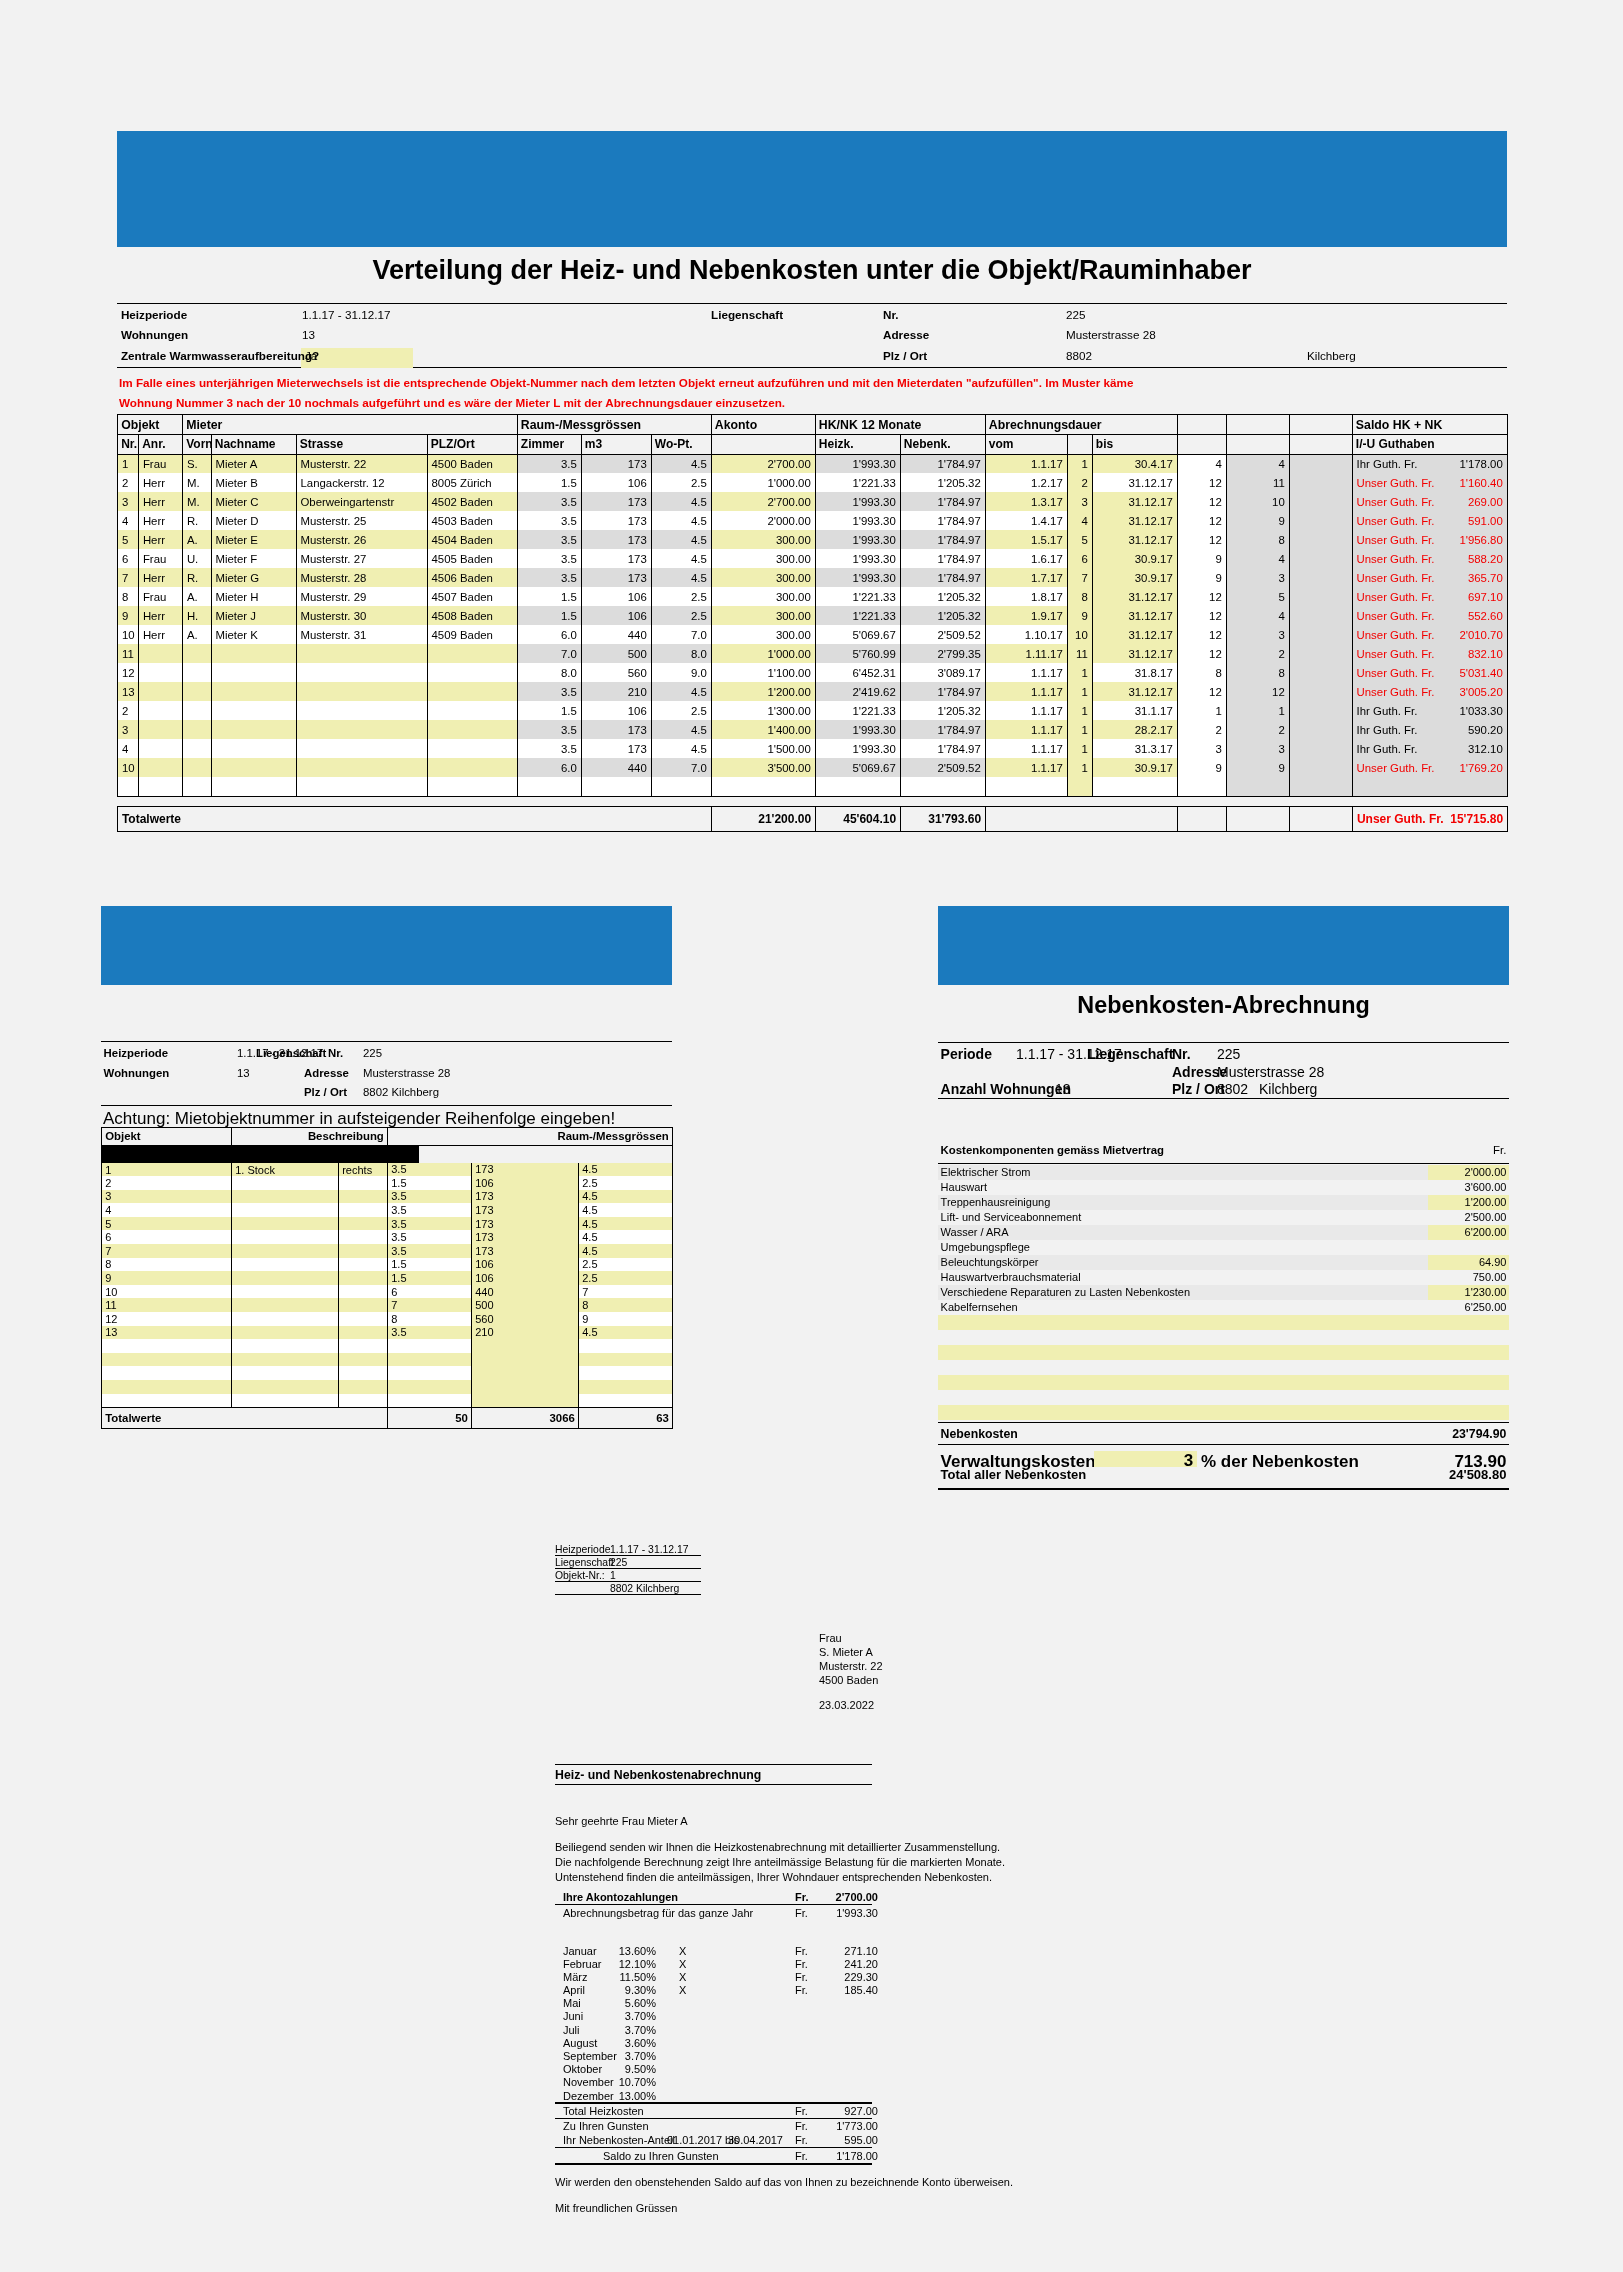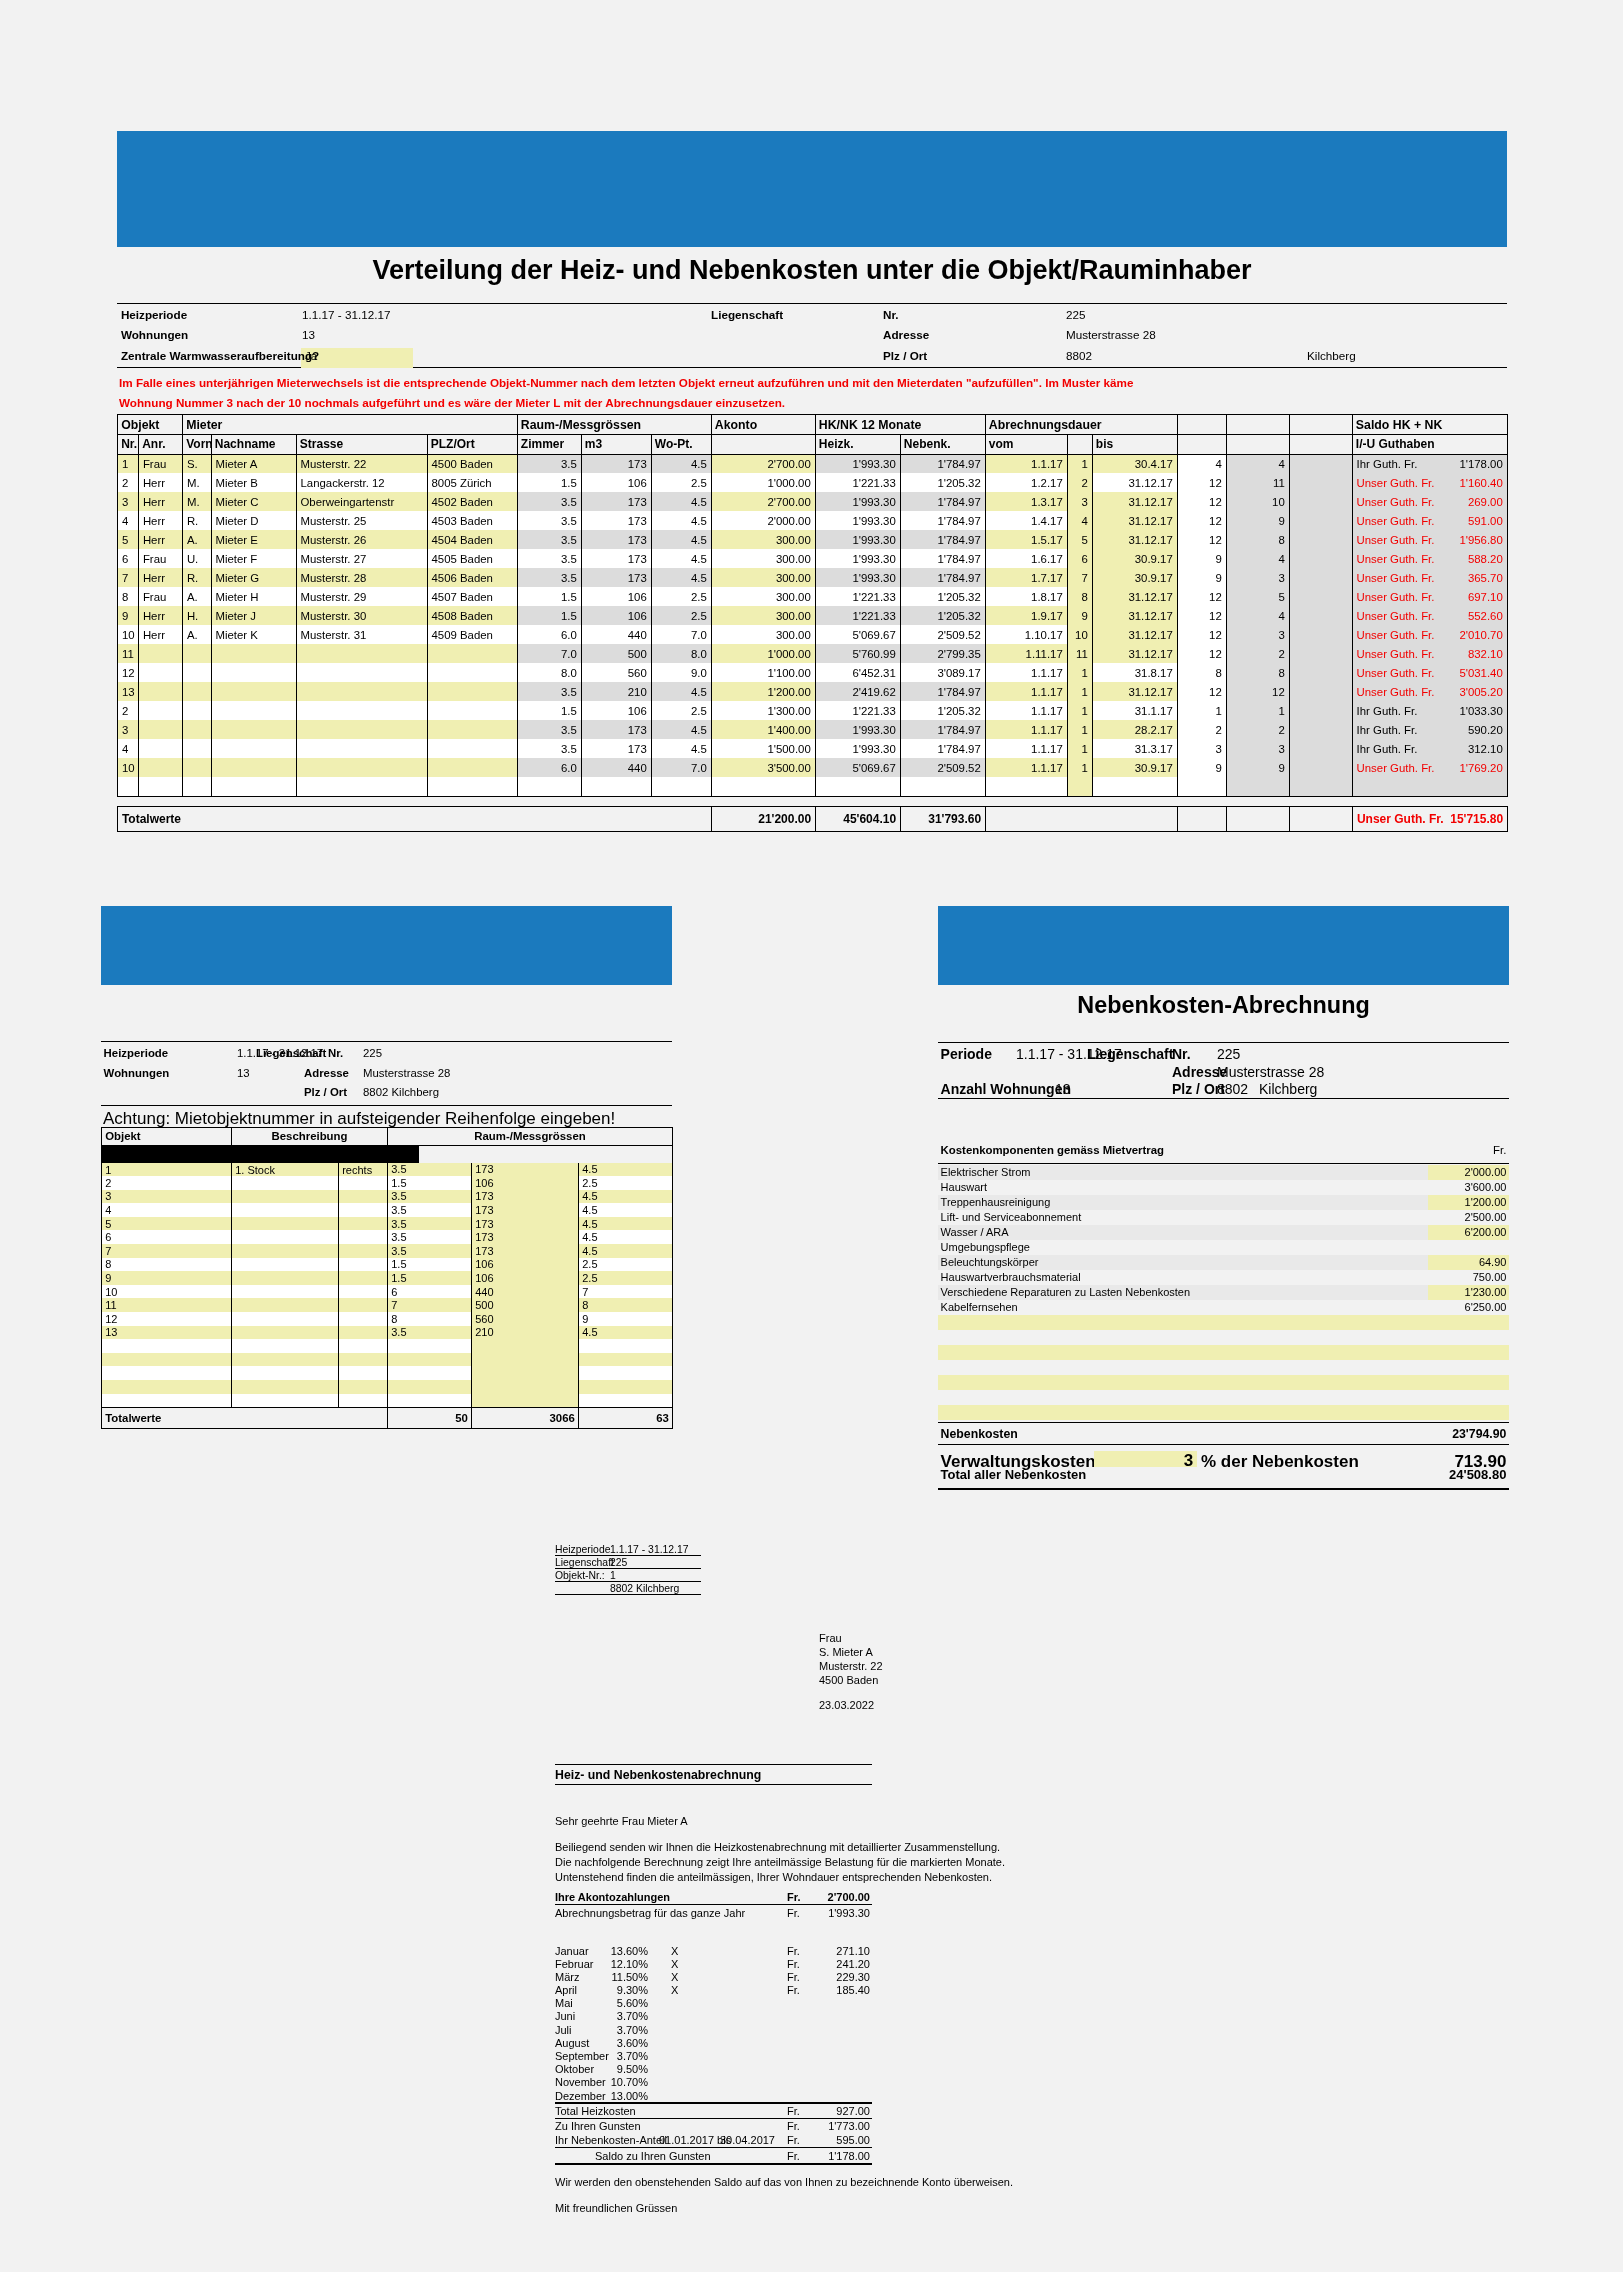--- a/index.html
+++ b/index.html
@@ -34,39 +34,39 @@
   td.c-w{background:#ffffff;}
   td.c-g{background:var(--gray);}
   .saldo-flex{display:flex;justify-content:space-between;align-items:center;height:100%;}
   #totals-table{width:1390px;border-top:1.9px solid #000;border-bottom:1.9px solid #000;font-size:12px;}
   #totals-table td{border-left:1.3px solid #000;border-right:1.3px solid #000;height:25px;padding:0 3.9px;font-weight:bold;}
   
   .mini-info{border-top:1.9px solid #000;border-bottom:1.9px solid #000;font-size:11.4px;}
   .mini-info span{position:absolute;white-space:nowrap;}
   #mo-table{width:571px;border:1.6px solid #000;font-size:11px;}
   #mo-table thead th{border:1.3px solid #000;padding:0.6px 3.2px;font-weight:bold;font-size:11.4px;height:17.5px;}
-  #mo-table thead th.hl{text-align:left;} #mo-table thead th.hc{text-align:center;} #mo-table thead th.hr{text-align:right;}
+  #mo-table thead th.hl{text-align:left;} #mo-table thead th.hc{text-align:right;} #mo-table thead th.hr{text-align:right;}
   #mo-table tbody td{border-left:1.3px solid #000;border-right:1.3px solid #000;height:13.6px;padding:0 3.2px;}
   #mo-table tr.totalrow td{border-top:1.6px solid #000;border-bottom:1.6px solid #000;height:21px;font-weight:bold;font-size:11.4px;background:var(--page);}
   
   .nk-row{display:flex;height:15px;font-size:11px;line-height:15px;}
   .nk-lbl{width:490px;padding-left:2.6px;}
   .nk-val{width:81px;text-align:right;padding-right:2.6px;}
   .bg-lg{background:var(--lgray);} .bg-y{background:var(--yellow);} .bg-w{background:transparent;}
   #nk-kopf{border-bottom:1.6px solid #000;font-size:11.4px;}
   #nk-total{border-top:1.6px solid #000;border-bottom:1.6px solid #000;display:flex;justify-content:space-between;align-items:center;font-weight:bold;font-size:12.3px;padding:0 2.6px;}
   #nk-verw{font-size:17px;font-weight:bold;} #nk-verw span{position:absolute;white-space:nowrap;}
   #nk-grand{display:flex;justify-content:space-between;align-items:flex-start;font-weight:bold;font-size:13px;border-bottom:2.3px solid #000;padding:0 2.6px 3.9px 2.6px;}
   
   #lt-info{font-size:10.4px;}
   .lt-irow{position:relative;height:13px;border-bottom:1px solid #000;}
   .lt-irow span{position:absolute;top:0.6px;white-space:nowrap;}
   #lt-address div{font-size:11px;line-height:14px;white-space:nowrap;}
   #lt-body{font-size:11px;}
-  #lt-body .lrow{position:absolute;left:0;width:317px;height:13px;padding-left:48px;}
+  #lt-body .lrow{position:absolute;left:8px;width:317px;height:13px;padding-left:48px;}
   #lt-body .lrow span{position:absolute;white-space:nowrap;}
   .hr{position:absolute;left:0;width:317px;background:#000;}
   .m-name{left:0;} .m-pct{left:39px;width:54px;text-align:right;} .m-x{left:116px;}
   .m-fr{left:232px;} .m-amt{left:253px;width:62px;text-align:right;}
 </style>
 </head>
 <body>
 
 <div id="page">
 

